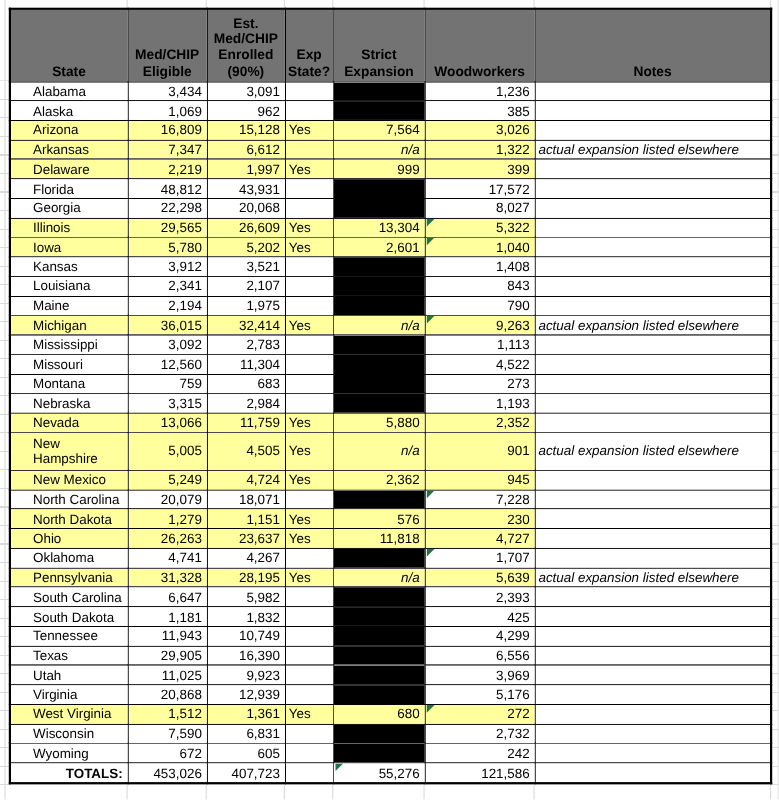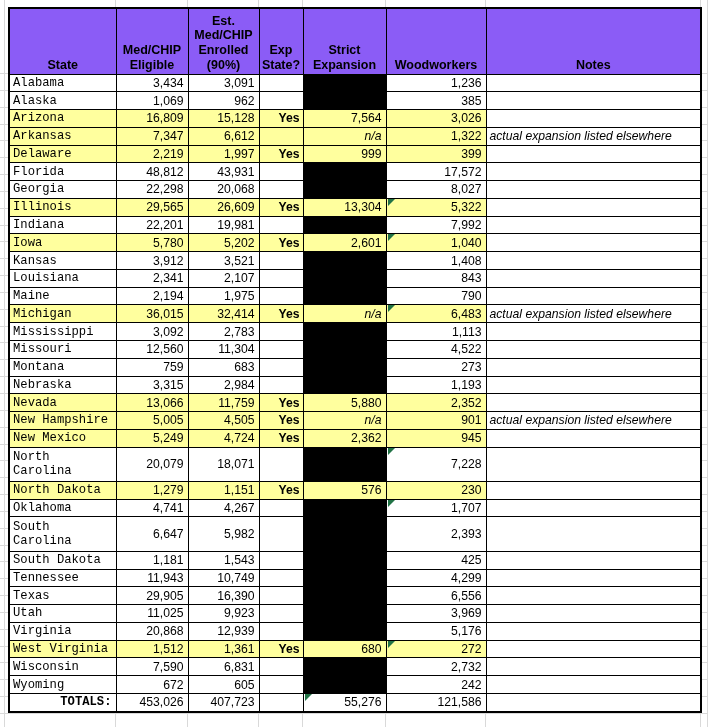--- a/index.html
+++ b/index.html
@@ -50,31 +50,31 @@
   }
   thead tr { height: 66px; }
   th {
     vertical-align: bottom;
     text-align: center;
     font-weight: bold;
     font-size: 12.5px;
     line-height: 1.18;
     white-space: pre-line;
     padding: 2px 1px 1px 1px;
-    background: #8b5cf6;
+    background: #737373;
   }
   td {
     font-size: 12.2px;
     padding: 0 3px;
     background: #ffffff;
     vertical-align: middle;
   }
   .c-num   { text-align: right; padding-right: 4px; }
-  .c-state { text-align: left;  padding-left: 3px; font-family: Liberation Mono, monospace; }
-  .c-exp   { text-align: right; font-weight: bold; }
+  .c-state { text-align: left;  padding-left: 20px; }
+  .c-exp   { text-align: left; font-weight: normal; }
   .c-notes { text-align: left; font-style: italic; padding-left: 3px; }
   td.hl    { background: var(--hl-color, #ffff9e); }
   td.redacted { background: #000000; }
   .na { font-style: italic; }
   td.c-total-label { text-align: right; font-weight: bold; padding-right: 4px; }
   .tri {
     position: absolute;
     top: 0; left: 1px;
     width: 0; height: 0;
     border-top: 7px solid var(--tri-color, #217346);
@@ -180,29 +180,20 @@
         <tr>
           <td class="c-state hl"><span class="cell-text">Illinois</span></td>
           <td class="c-num hl"><span class="cell-text">29,565</span></td>
           <td class="c-num hl"><span class="cell-text">26,609</span></td>
           <td class="c-exp hl"><span class="cell-text">Yes</span></td>
           <td class="c-num hl"><span class="cell-text">13,304</span></td>
           <td class="c-num hl"><span class="cell-text">5,322</span><span class="tri"></span></td>
           <td class="c-notes"><span class="cell-text"></span></td>
         </tr>
         <tr>
-          <td class="c-state"><span class="cell-text">Indiana</span></td>
-          <td class="c-num"><span class="cell-text">22,201</span></td>
-          <td class="c-num"><span class="cell-text">19,981</span></td>
-          <td class="c-exp"><span class="cell-text"></span></td>
-          <td class="c-num redacted"><span class="cell-text"></span></td>
-          <td class="c-num"><span class="cell-text">7,992</span></td>
-          <td class="c-notes"><span class="cell-text"></span></td>
-        </tr>
-        <tr>
           <td class="c-state hl"><span class="cell-text">Iowa</span></td>
           <td class="c-num hl"><span class="cell-text">5,780</span></td>
           <td class="c-num hl"><span class="cell-text">5,202</span></td>
           <td class="c-exp hl"><span class="cell-text">Yes</span></td>
           <td class="c-num hl"><span class="cell-text">2,601</span></td>
           <td class="c-num hl"><span class="cell-text">1,040</span><span class="tri"></span></td>
           <td class="c-notes"><span class="cell-text"></span></td>
         </tr>
         <tr>
           <td class="c-state"><span class="cell-text">Kansas</span></td>
@@ -230,21 +221,21 @@
           <td class="c-num redacted"><span class="cell-text"></span></td>
           <td class="c-num"><span class="cell-text">790</span></td>
           <td class="c-notes"><span class="cell-text"></span></td>
         </tr>
         <tr>
           <td class="c-state hl"><span class="cell-text">Michigan</span></td>
           <td class="c-num hl"><span class="cell-text">36,015</span></td>
           <td class="c-num hl"><span class="cell-text">32,414</span></td>
           <td class="c-exp hl"><span class="cell-text">Yes</span></td>
           <td class="c-num hl"><span class="cell-text na">n/a</span></td>
-          <td class="c-num hl"><span class="cell-text">6,483</span><span class="tri"></span></td>
+          <td class="c-num hl"><span class="cell-text">9,263</span><span class="tri"></span></td>
           <td class="c-notes"><span class="cell-text">actual expansion listed elsewhere</span></td>
         </tr>
         <tr>
           <td class="c-state"><span class="cell-text">Mississippi</span></td>
           <td class="c-num"><span class="cell-text">3,092</span></td>
           <td class="c-num"><span class="cell-text">2,783</span></td>
           <td class="c-exp"><span class="cell-text"></span></td>
           <td class="c-num redacted"><span class="cell-text"></span></td>
           <td class="c-num"><span class="cell-text">1,113</span></td>
           <td class="c-notes"><span class="cell-text"></span></td>
@@ -315,41 +306,59 @@
         <tr>
           <td class="c-state hl"><span class="cell-text">North Dakota</span></td>
           <td class="c-num hl"><span class="cell-text">1,279</span></td>
           <td class="c-num hl"><span class="cell-text">1,151</span></td>
           <td class="c-exp hl"><span class="cell-text">Yes</span></td>
           <td class="c-num hl"><span class="cell-text">576</span></td>
           <td class="c-num hl"><span class="cell-text">230</span></td>
           <td class="c-notes"><span class="cell-text"></span></td>
         </tr>
         <tr>
+          <td class="c-state hl"><span class="cell-text">Ohio</span></td>
+          <td class="c-num hl"><span class="cell-text">26,263</span></td>
+          <td class="c-num hl"><span class="cell-text">23,637</span></td>
+          <td class="c-exp hl"><span class="cell-text">Yes</span></td>
+          <td class="c-num hl"><span class="cell-text">11,818</span></td>
+          <td class="c-num hl"><span class="cell-text">4,727</span></td>
+          <td class="c-notes"><span class="cell-text"></span></td>
+        </tr>
+        <tr>
           <td class="c-state"><span class="cell-text">Oklahoma</span></td>
           <td class="c-num"><span class="cell-text">4,741</span></td>
           <td class="c-num"><span class="cell-text">4,267</span></td>
           <td class="c-exp"><span class="cell-text"></span></td>
           <td class="c-num redacted"><span class="cell-text"></span></td>
           <td class="c-num"><span class="cell-text">1,707</span><span class="tri"></span></td>
           <td class="c-notes"><span class="cell-text"></span></td>
         </tr>
         <tr>
+          <td class="c-state hl"><span class="cell-text">Pennsylvania</span></td>
+          <td class="c-num hl"><span class="cell-text">31,328</span></td>
+          <td class="c-num hl"><span class="cell-text">28,195</span></td>
+          <td class="c-exp hl"><span class="cell-text">Yes</span></td>
+          <td class="c-num hl"><span class="cell-text na">n/a</span></td>
+          <td class="c-num hl"><span class="cell-text">5,639</span></td>
+          <td class="c-notes"><span class="cell-text">actual expansion listed elsewhere</span></td>
+        </tr>
+        <tr>
           <td class="c-state"><span class="cell-text">South Carolina</span></td>
           <td class="c-num"><span class="cell-text">6,647</span></td>
           <td class="c-num"><span class="cell-text">5,982</span></td>
           <td class="c-exp"><span class="cell-text"></span></td>
           <td class="c-num redacted"><span class="cell-text"></span></td>
           <td class="c-num"><span class="cell-text">2,393</span></td>
           <td class="c-notes"><span class="cell-text"></span></td>
         </tr>
         <tr>
           <td class="c-state"><span class="cell-text">South Dakota</span></td>
           <td class="c-num"><span class="cell-text">1,181</span></td>
-          <td class="c-num"><span class="cell-text">1,543</span></td>
+          <td class="c-num"><span class="cell-text">1,832</span></td>
           <td class="c-exp"><span class="cell-text"></span></td>
           <td class="c-num redacted"><span class="cell-text"></span></td>
           <td class="c-num"><span class="cell-text">425</span></td>
           <td class="c-notes"><span class="cell-text"></span></td>
         </tr>
         <tr>
           <td class="c-state"><span class="cell-text">Tennessee</span></td>
           <td class="c-num"><span class="cell-text">11,943</span></td>
           <td class="c-num"><span class="cell-text">10,749</span></td>
           <td class="c-exp"><span class="cell-text"></span></td>

